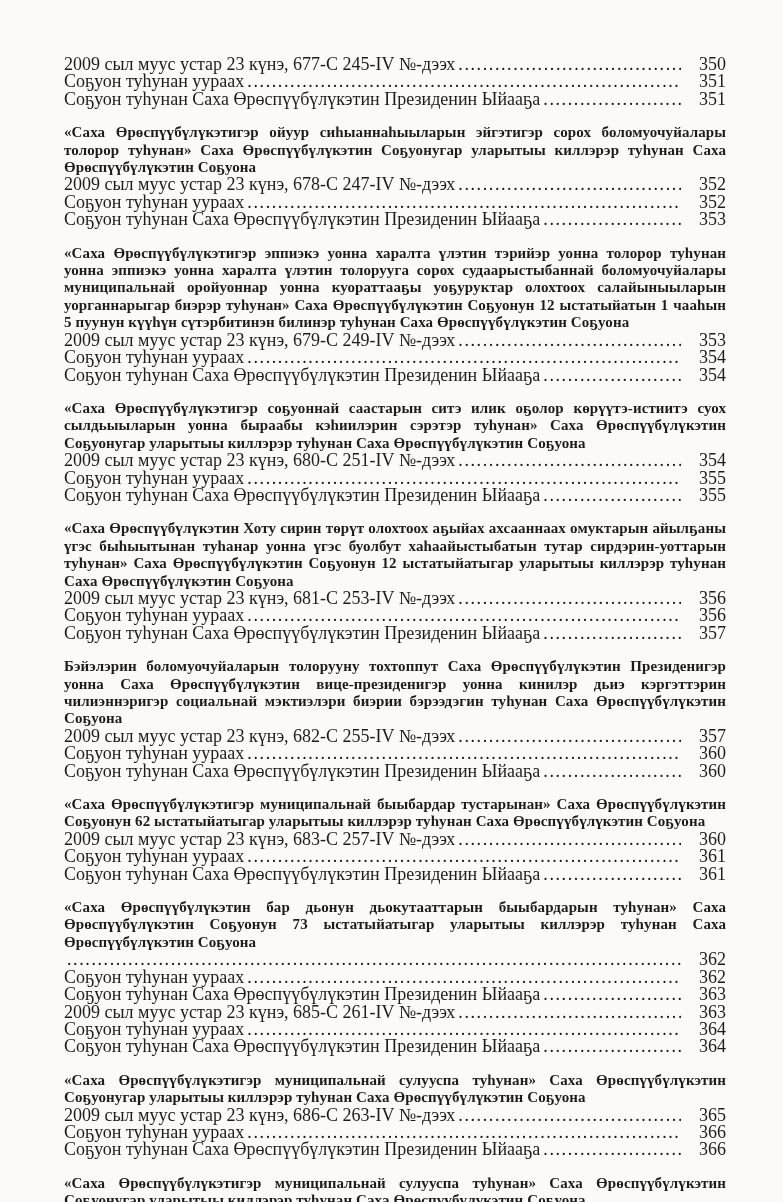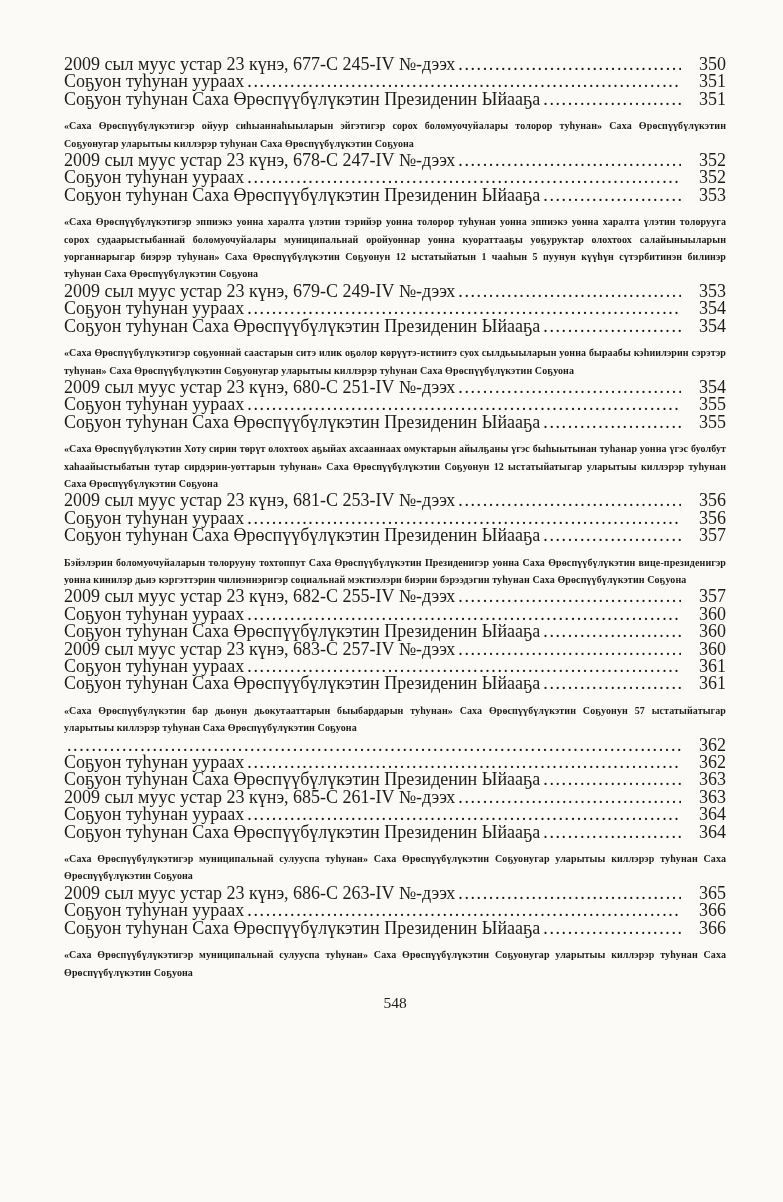--- a/index.html
+++ b/index.html
@@ -17,24 +17,24 @@
     font-family: "Liberation Serif", "DejaVu Serif", serif;
     color: #1e1c1a;
     box-sizing: border-box;
     padding: 56px 57px 0 64px;
   }
   .toc {
     width: 100%;
   }
   .toc-heading {
     font-weight: bold;
-    font-size: 10px;
+    font-size: 15px;
     line-height: 17.4px;
     text-align: justify;
-    margin: 9px 0 0 0;
+    margin: 16px 0 0 0;
     letter-spacing: 0.1px;
   }
   .toc-line {
     display: flex;
     align-items: baseline;
     font-size: 18px;
     line-height: 17.4px;
   }
   .toc-text {
     white-space: nowrap;
@@ -158,36 +158,37 @@
       <div class="toc-line">
         <span class="toc-text">Соҕуон туһунан уураах</span>
         <span class="toc-dots"></span>
         <span class="toc-page">360</span>
       </div>
       <div class="toc-line">
         <span class="toc-text">Соҕуон туһунан Саха Өрөспүүбүлүкэтин Президенин Ыйааҕа</span>
         <span class="toc-dots"></span>
         <span class="toc-page">360</span>
       </div>
+      <div class="toc-heading">«Саха Өрөспүүбүлүкэтигэр муниципальнай быыбардар тустарынан» Саха Өрөспүүбүлүкэтин Соҕуонун 62 ыстатыйатыгар уларытыы киллэрэр туһунан Саха Өрөспүүбүлүкэтин Соҕуона</div>
       <div class="toc-line">
         <span class="toc-text">2009 сыл муус устар 23 күнэ, 683-С 257-IV №-дээх</span>
         <span class="toc-dots"></span>
         <span class="toc-page">360</span>
       </div>
       <div class="toc-line">
         <span class="toc-text">Соҕуон туһунан уураах</span>
         <span class="toc-dots"></span>
         <span class="toc-page">361</span>
       </div>
       <div class="toc-line">
         <span class="toc-text">Соҕуон туһунан Саха Өрөспүүбүлүкэтин Президенин Ыйааҕа</span>
         <span class="toc-dots"></span>
         <span class="toc-page">361</span>
       </div>
-      <div class="toc-heading">«Саха Өрөспүүбүлүкэтин бар дьонун дьокутааттарын быыбардарын туһунан» Саха Өрөспүүбүлүкэтин Соҕуонун 57 ыстатыйатыгар уларытыы киллэрэр туһунан Саха Өрөспүүбүлүкэтин Соҕуона</div>
+      <div class="toc-heading">«Саха Өрөспүүбүлүкэтин бар дьонун дьокутааттарын быыбардарын туһунан» Саха Өрөспүүбүлүкэтин Соҕуонун 73 ыстатыйатыгар уларытыы киллэрэр туһунан Саха Өрөспүүбүлүкэтин Соҕуона</div>
       <div class="toc-line">
         <span class="toc-dots"></span>
         <span class="toc-page">362</span>
       </div>
       <div class="toc-line">
         <span class="toc-text">Соҕуон туһунан уураах</span>
         <span class="toc-dots"></span>
         <span class="toc-page">362</span>
       </div>
       <div class="toc-line">

